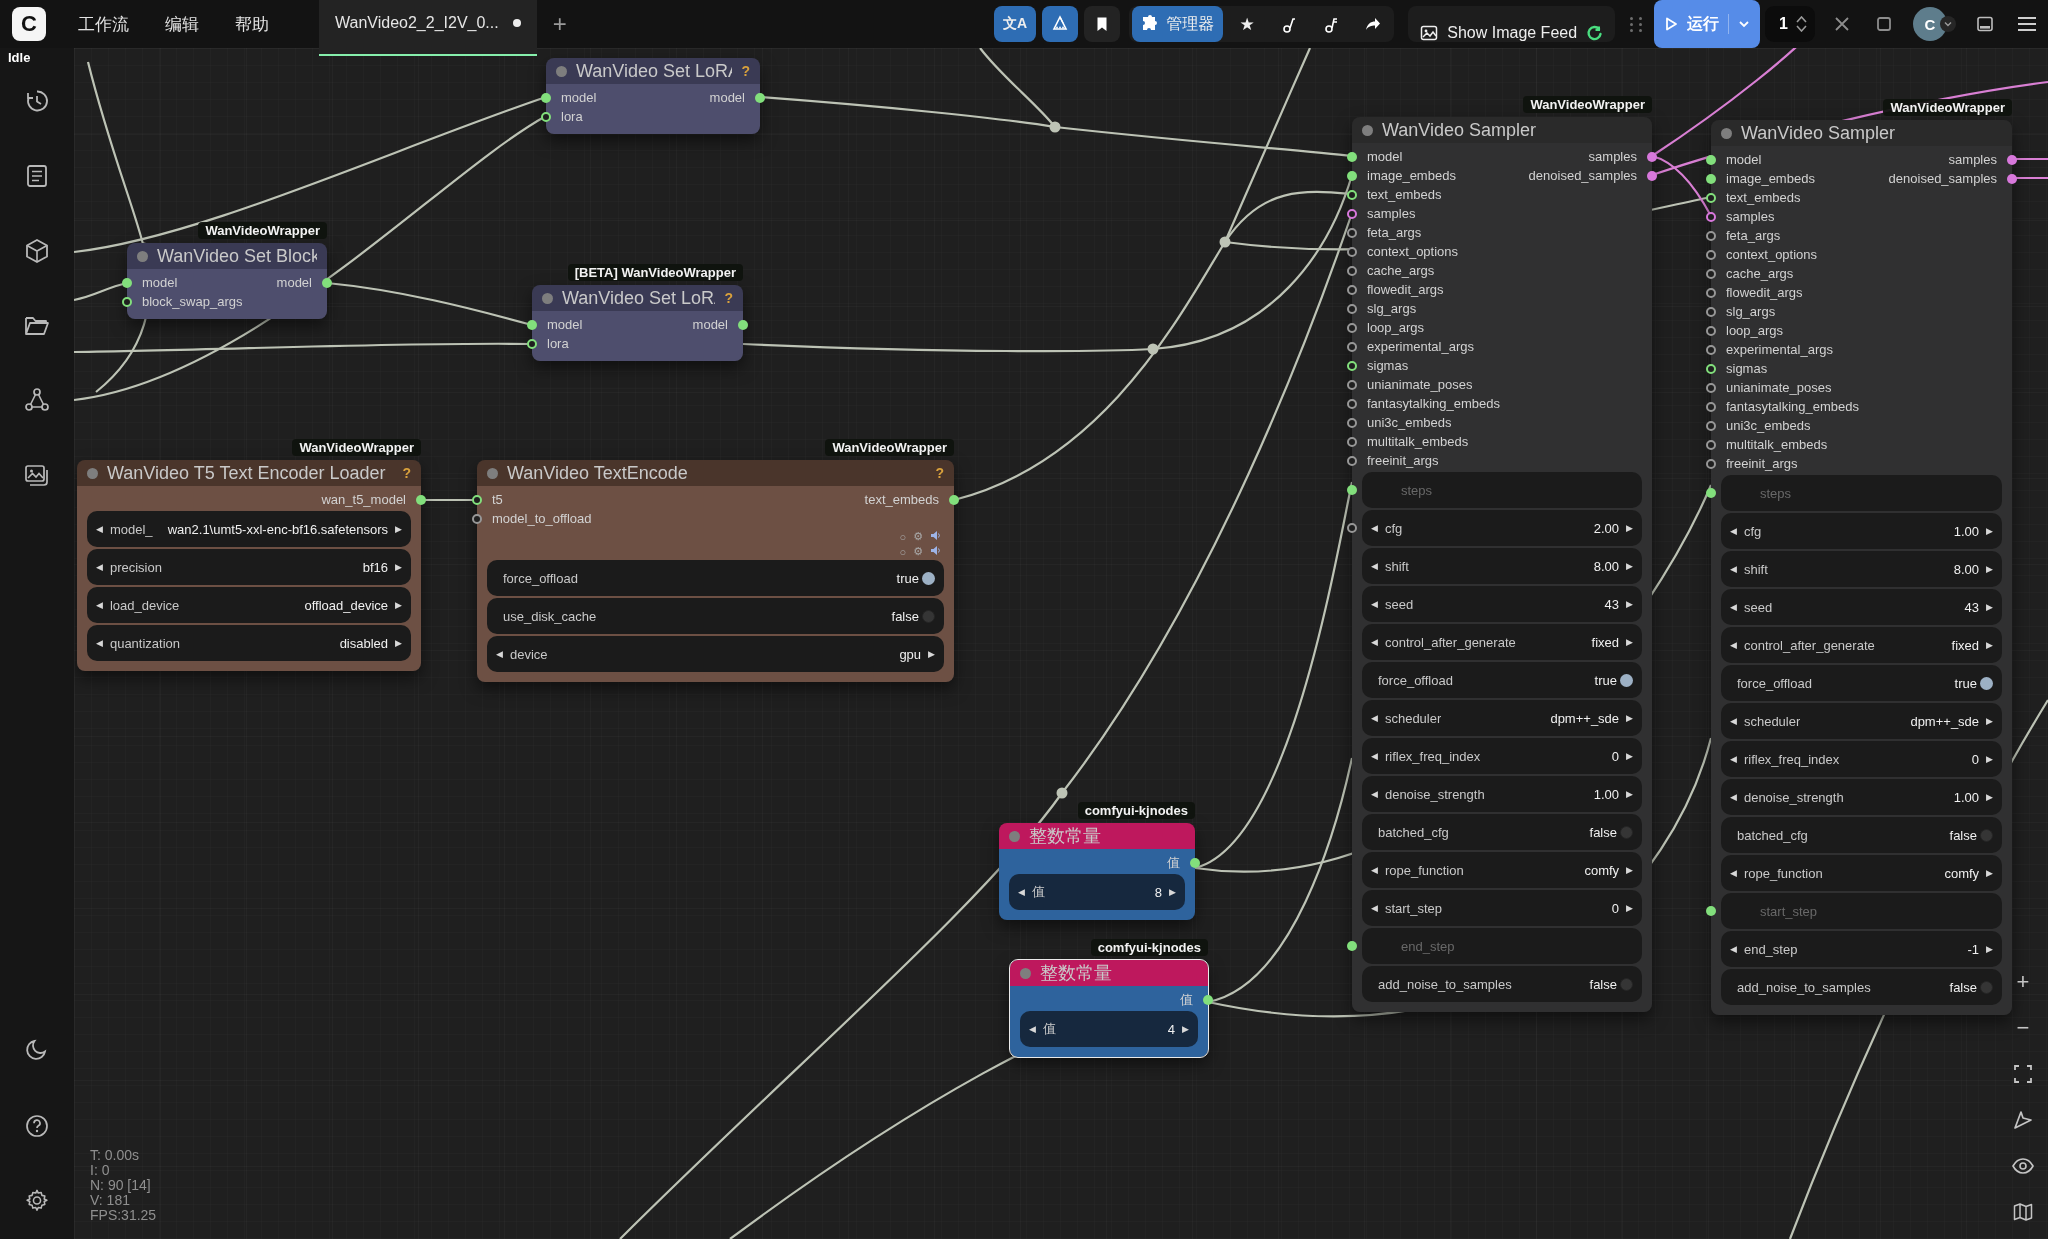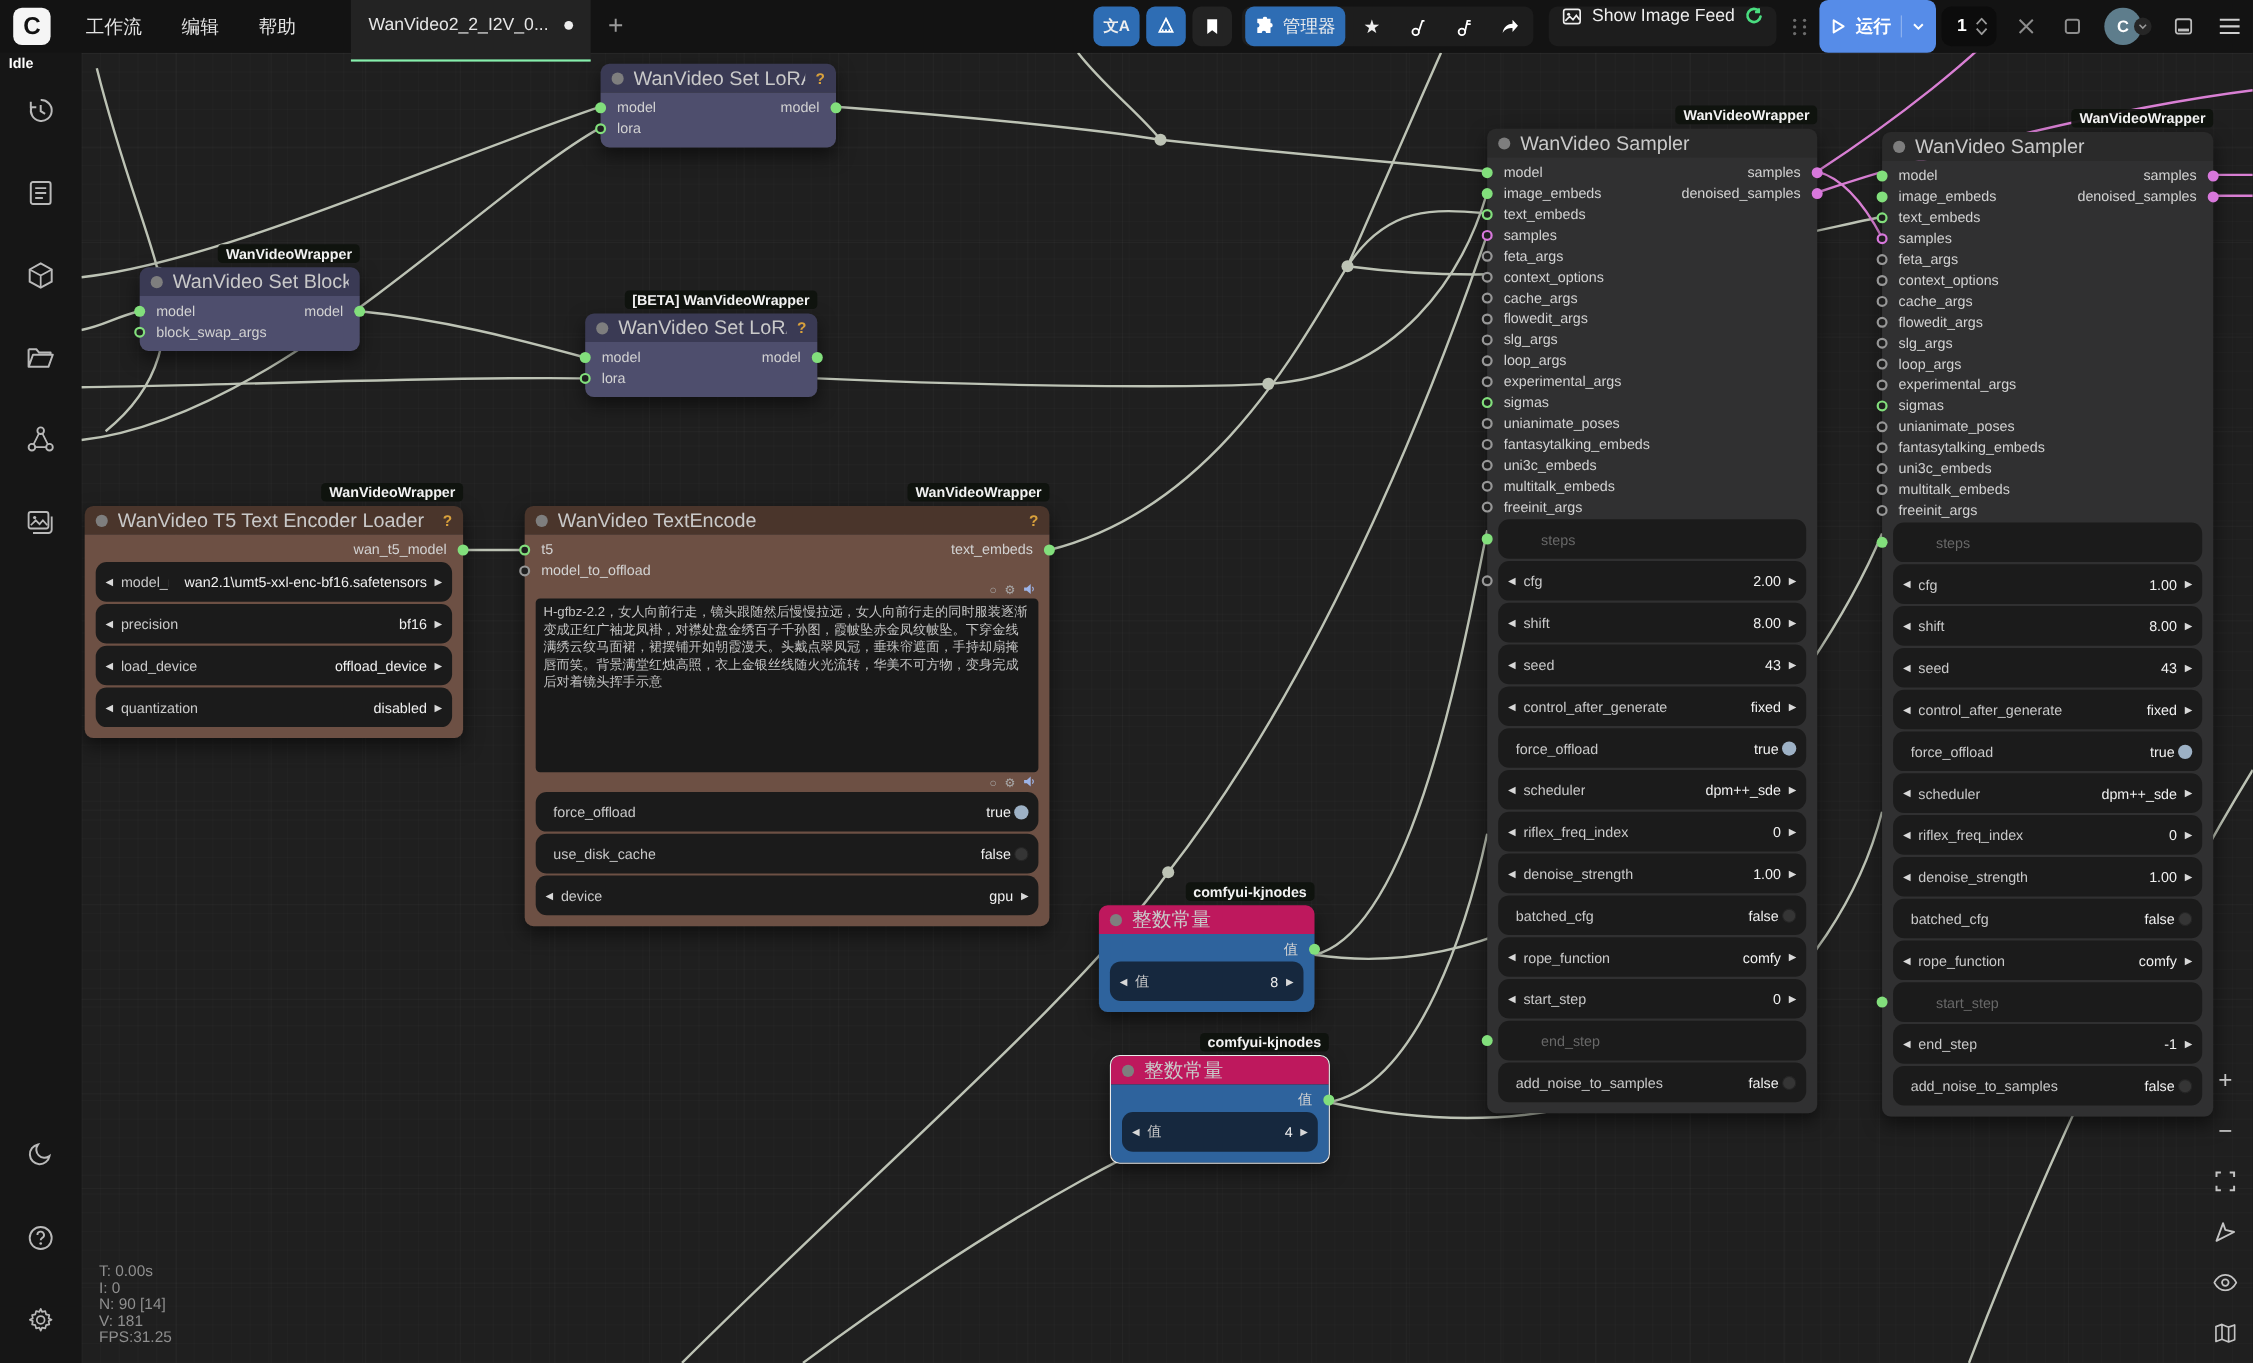--- a/index.html
+++ b/index.html
@@ -16,21 +16,21 @@
     display:flex; align-items:center; gap:14px; padding:0 16px; margin-left:32px; }
   .tab-title { color:#e6e6e6; font-size:16px; white-space:nowrap; }
   .dirty-dot { width:8px; height:8px; border-radius:50%; background:#ededed; }
   .tab-plus { color:#9a9a9a; font-size:24px; padding:0 16px; }
   .tb-spacer { flex:1; }
   .tb-btn { height:36px; min-width:36px; border-radius:8px; display:flex; align-items:center; justify-content:center;
     gap:7px; margin:0 3px; color:#eee; font-size:15px; padding:0 9px; background:transparent; }
   .tb-btn.blue { background:#2e6db4; }
   .tb-btn.dark { background:#232323; }
   .tb-group { display:flex; align-items:center; background:#1d1d1d; border-radius:8px; margin:0 6px; }
-  .feed-btn { display:flex; align-items:flex-start; gap:9px; background:#1d1d1d; border-radius:8px; height:36px; padding:0 12px; margin:0 8px; font-size:16px; color:#eee;}
+  .feed-btn { display:flex; align-items:flex-end; gap:9px; background:#1d1d1d; border-radius:8px; height:36px; padding:0 12px; margin:0 8px; font-size:16px; color:#eee;}
   .drag-dots { width:14px; height:26px; margin:0 6px; display:grid; grid-template-columns:1fr 1fr; gap:3px; align-content:center; justify-items:center;}
   .drag-dots i { width:3px; height:3px; border-radius:50%; background:#6d6d6d; }
   .run-btn { background:#568ce8; border-radius:8px; height:48px; display:flex; align-items:center; padding:0 10px; gap:9px; margin:0 5px; color:#fff; font-size:16px; font-weight:bold; }
   .run-sep { width:1px; height:20px; background:rgba(255,255,255,.35); }
   .count-box { background:#0c0c0c; border-radius:9px; height:36px; display:flex; align-items:center; padding:0 8px 0 14px; gap:8px; margin-right:6px; }
   .count-val { color:#fff; font-size:16px; font-weight:bold; }
   .caret-col { display:flex; flex-direction:column; gap:2px; }
   .avatar-wrap { display:flex; align-items:center; margin:0 8px; }
   .avatar { width:34px; height:34px; border-radius:50%; background:#5e7d8c; color:#fff; display:flex; align-items:center; justify-content:center; font-size:15px; font-weight:bold; }
   .avatar-chev { width:16px; height:16px; border-radius:50%; background:#262626; margin-left:-7px; display:flex; align-items:center; justify-content:center; }
@@ -383,21 +383,20 @@
           <span class="in-label">model_to_offload</span>
         </div>
         <div class="ta-icons">
           <span>○</span>
           <span>⚙</span>
           <span><svg width="11" height="11" viewBox="0 0 11 11">
               <path d="M1 4 h2.5 L7 1 v9 L3.5 7 H1 Z" fill="#9db4e8"></path>
               <path d="M8.5 3.5 a3 3 0 0 1 0 4" fill="none" stroke="#9db4e8" stroke-width="1"></path>
             </svg></span>
         </div>
-        <div class="ta" style="height: 158px;">H-gfbz-2.2，女人向前行走，镜头跟随然后慢慢拉远，女人向前行走的同时服装逐渐变成正红广袖龙凤褂，对襟处盘金绣百子千孙图，霞帔坠赤金凤纹帔坠。下穿金线满绣云纹马面裙，裙摆铺开如朝霞漫天。头戴点翠凤冠，垂珠帘遮面，手持却扇掩唇而笑。背景满堂红烛高照，衣上金银丝线随火光流转，华美不可方物，变身完成后对着镜头挥手示意</div>
         <div class="ta-icons">
           <span>○</span>
           <span>⚙</span>
           <span><svg width="11" height="11" viewBox="0 0 11 11">
               <path d="M1 4 h2.5 L7 1 v9 L3.5 7 H1 Z" fill="#9db4e8"></path>
               <path d="M8.5 3.5 a3 3 0 0 1 0 4" fill="none" stroke="#9db4e8" stroke-width="1"></path>
             </svg></span>
         </div>
         <div class="widget toggle">
           <span class="wlabel">force_offload</span>

